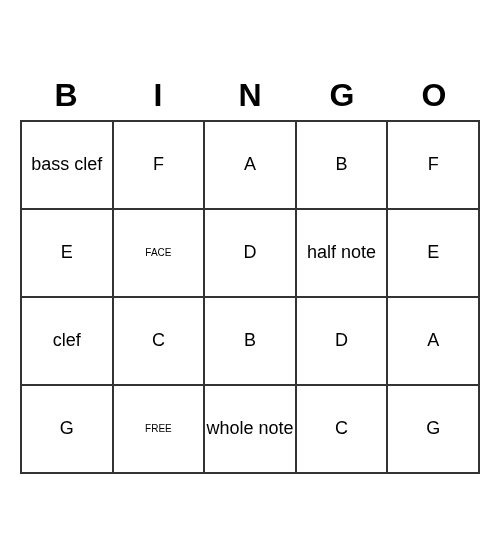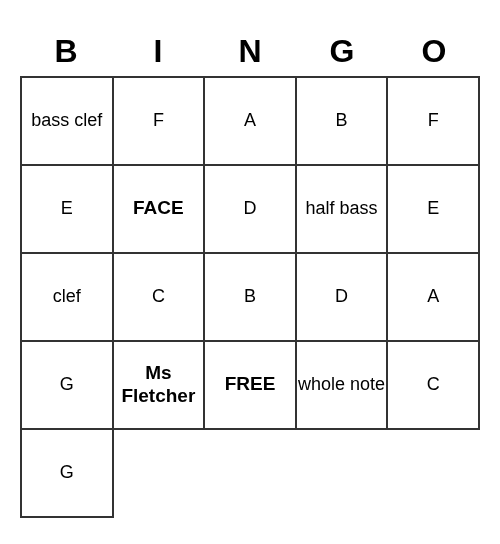--- a/index.html
+++ b/index.html
@@ -52,22 +52,21 @@
       min-height: 88px;
       display: flex;
       align-items: center;
       justify-content: center;
       text-align: center;
       font-size: 18px;
       line-height: 1.2;
     }
 
     .cell.small-text {
-      font-size: 19px;
-      font-weight: bold;
+      font-size: 10px;
     }
   </style>
 </head>
 <body>
 
 <div class="bingo-container">
   <div class="bingo-header">
   <div class="header-cell">B</div>
       <div class="header-cell">I</div>
       <div class="header-cell">N</div>
@@ -76,27 +75,26 @@
     </div>
   <div class="bingo-grid">
   <div class="cell">bass clef</div>
       <div class="cell">F</div>
       <div class="cell">A</div>
       <div class="cell">B</div>
       <div class="cell">F</div>
       <div class="cell">E</div>
       <div class="cell small-text">FACE</div>
       <div class="cell">D</div>
-      <div class="cell">half bass</div>
+      <div class="cell">half note</div>
       <div class="cell">E</div>
       <div class="cell">clef</div>
       <div class="cell">C</div>
       <div class="cell">B</div>
       <div class="cell">D</div>
       <div class="cell">A</div>
       <div class="cell">G</div>
-      <div class="cell small-text">Ms Fletcher</div>
       <div class="cell small-text">FREE</div>
       <div class="cell">whole note</div>
       <div class="cell">C</div>
       <div class="cell">G</div>
     </div>
 </div>
 
 </body></html>

